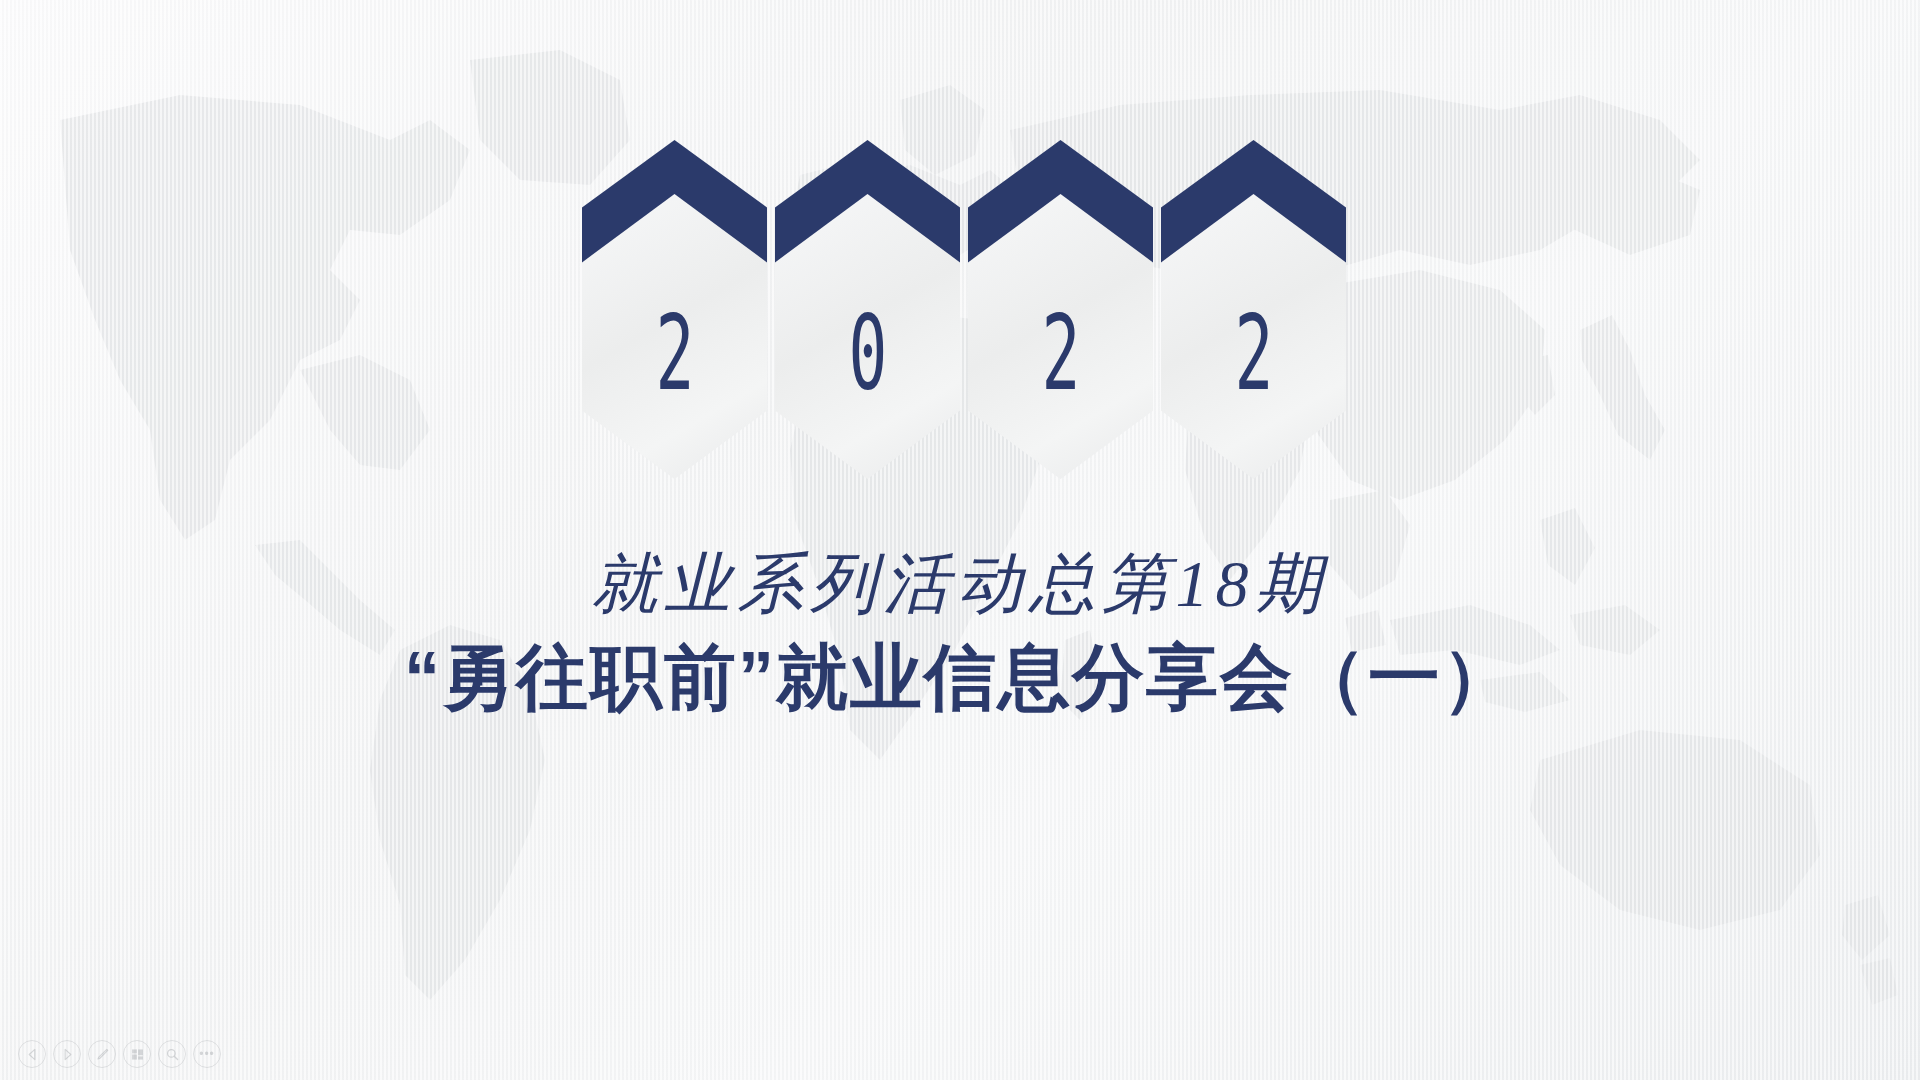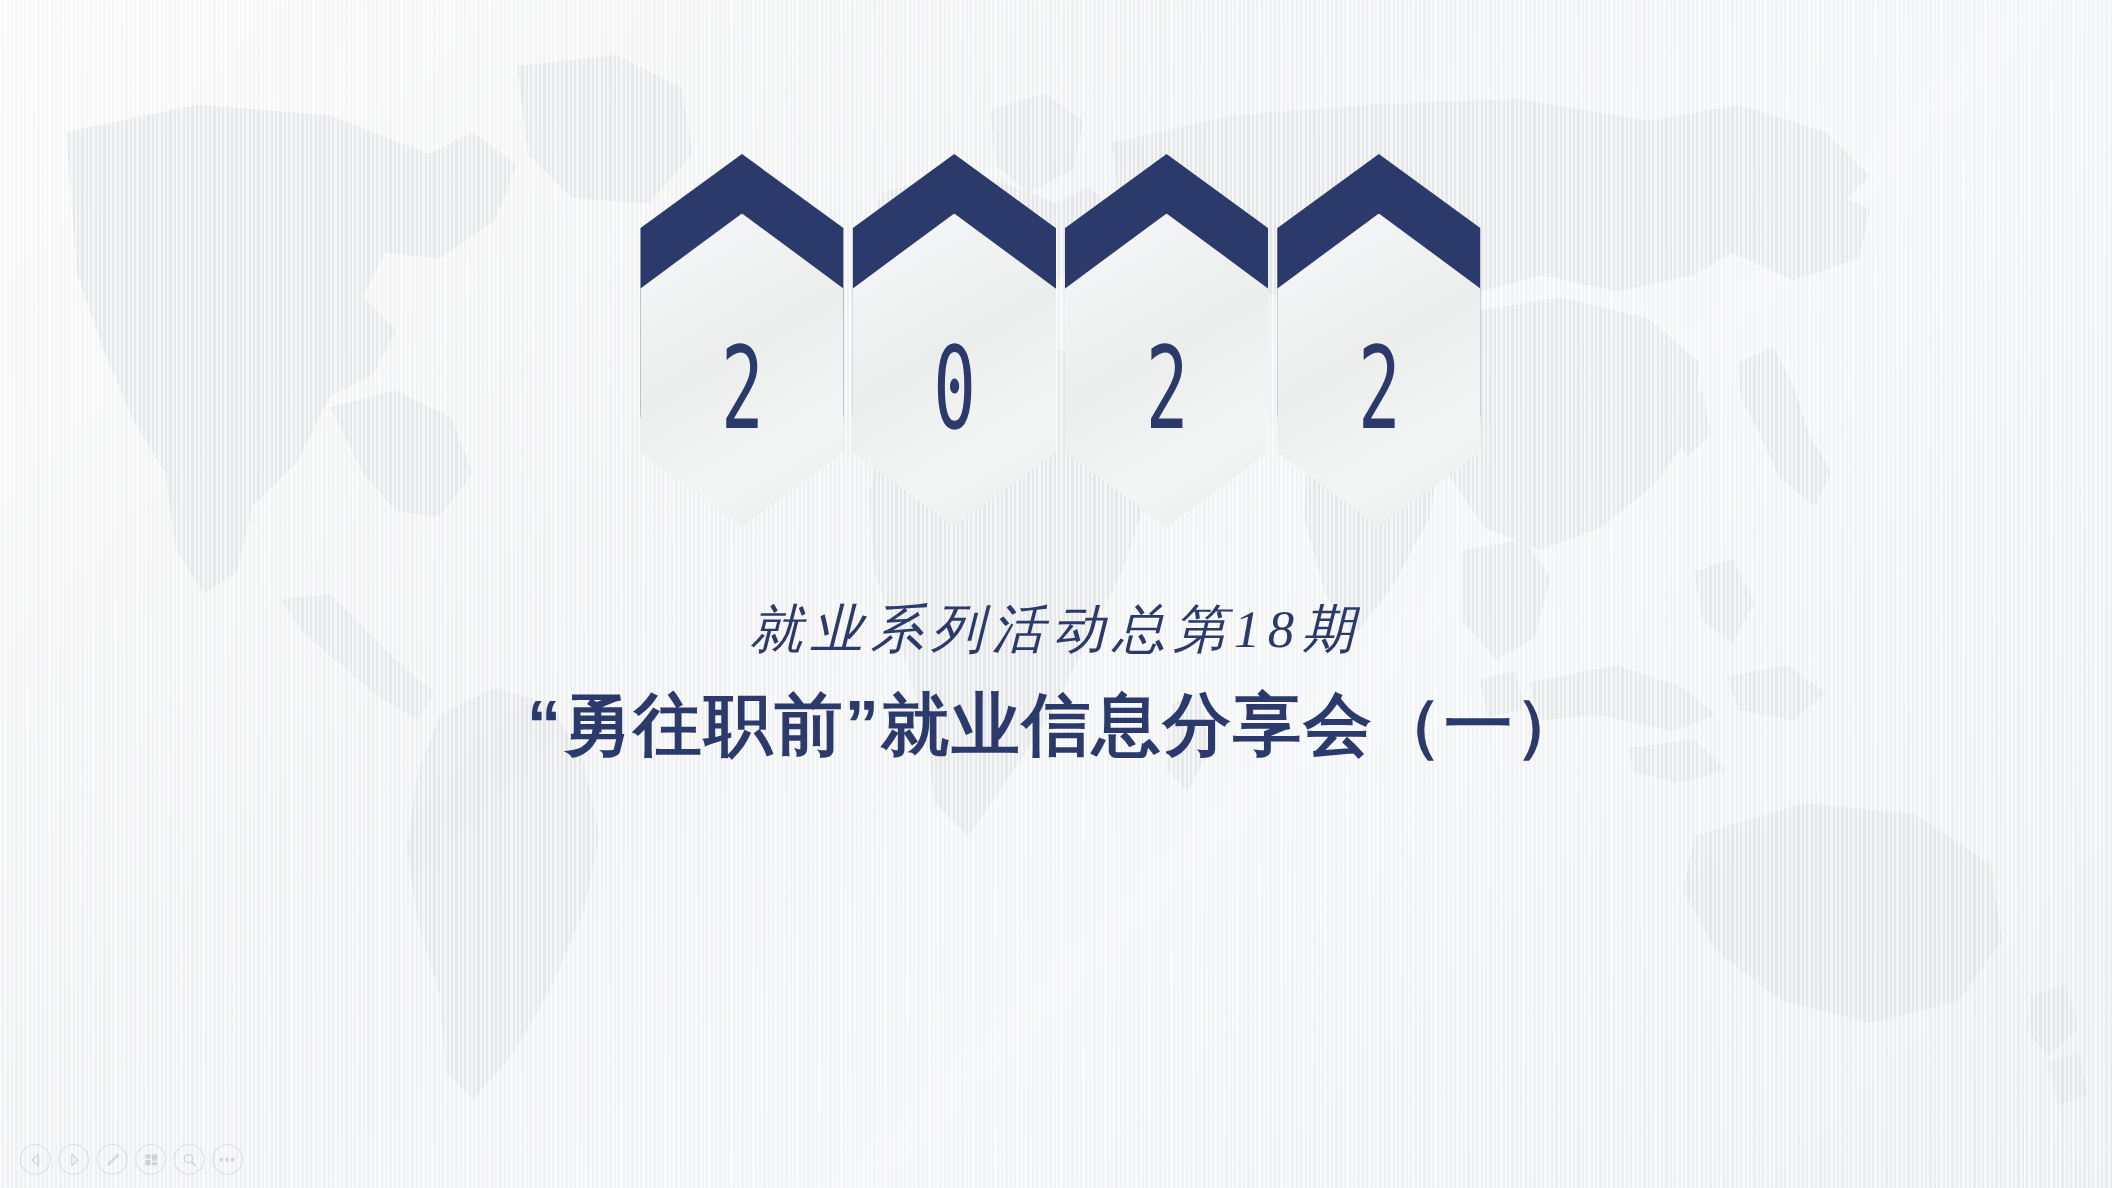--- a/index.html
+++ b/index.html
@@ -98,37 +98,37 @@
   .titles {
     position:absolute;
     left:0; right:0;
     top:545px;
     text-align:center;
     z-index:5;
   }
 
   .title-line1 {
     font-family:"Liberation Serif", "DejaVu Serif", serif;
-    font-size:48px;
+    font-size:66px;
     font-weight:400;
     font-style:italic;
     color:#2b3a6b;
     letter-spacing:7px;
     line-height:1.18;
     white-space:nowrap;
   }
 
   .title-line2 {
     font-family:"Liberation Sans", sans-serif;
-    font-size:62px;
+    font-size:72px;
     font-weight:bold;
     color:#2b3a6b;
     letter-spacing:2px;
     line-height:1.3;
-    margin-top:18px;
+    margin-top:8px;
     white-space:nowrap;
   }
 
   
   .toolbar {
     position:absolute;
     left:18px;
     bottom:12px;
     display:flex;
     align-items:center;

